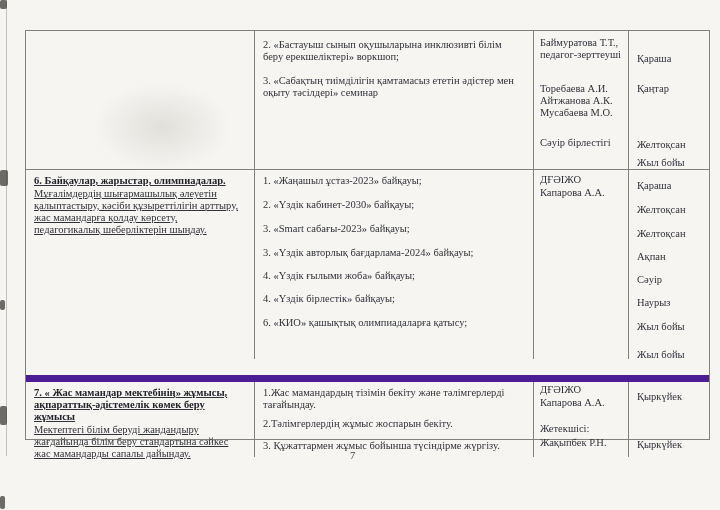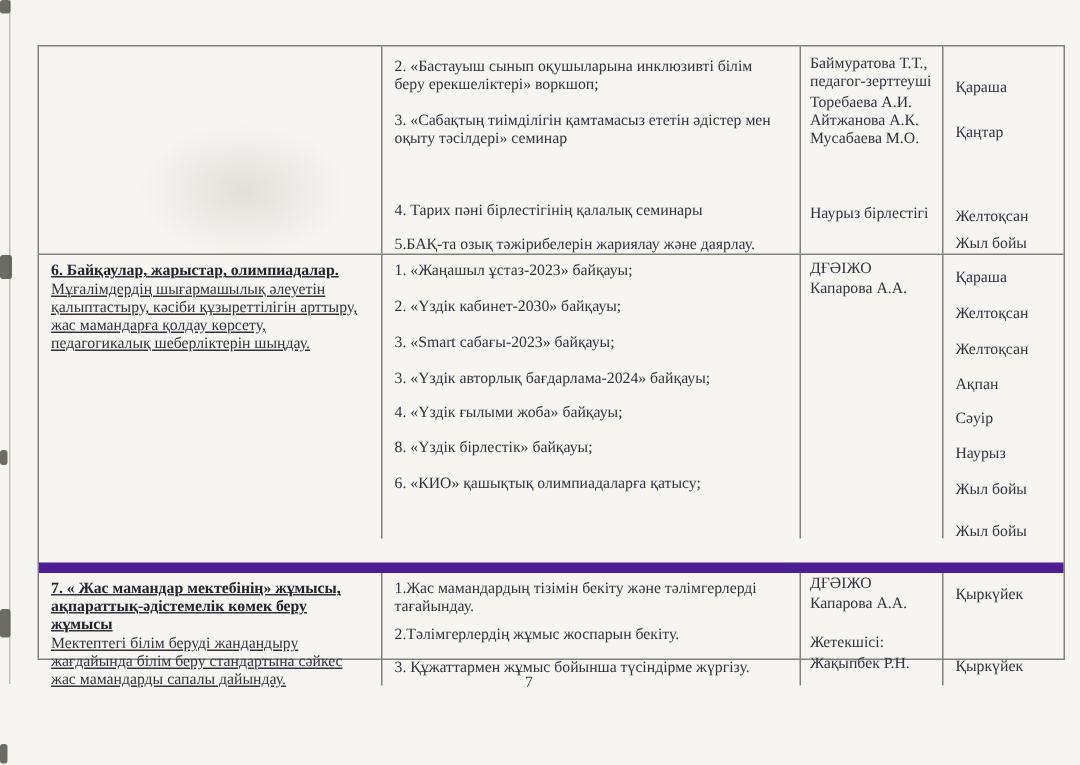--- a/index.html
+++ b/index.html
@@ -64,48 +64,46 @@
   <div class="edge-mark m4"></div>
   <div class="edge-mark m5"></div>
 
   <div class="table">
 
     <div class="row row-a">
       <div class="cell c1"></div>
       <div class="cell c2">
         <p class="t abs" style="top:8px">2. «Бастауыш сынып оқушыларына  инклюзивті білім беру ерекшеліктері» воркшоп;</p>
         <p class="t abs" style="top:44px">3. «Сабақтың тиімділігін қамтамасыз ететін әдістер мен оқыту тәсілдері»  семинар</p>
-        <p class="t abs" style="top:104px">4. Тарих пәні бірлестігінің қалалық семинары</p>
-        <p class="t abs" style="top:127px">5.БАҚ-та озық тәжірибелерін жариялау және даярлау.</p>
       </div>
       <div class="cell c3">
         <p class="t abs" style="top:6px">Баймуратова Т.Т., педагог-зерттеуші</p>
-        <p class="t abs" style="top:32px">Торебаева А.И. Айтжанова А.К. Мусабаева М.О.</p>
-        <p class="t abs" style="top:106px">Наурыз бірлестігі</p>
+        <p class="t abs" style="top:52px">Торебаева А.И. Айтжанова А.К. Мусабаева М.О.</p>
+        <p class="t abs" style="top:106px">Сәуір бірлестігі</p>
       </div>
       <div class="cell c4">
         <p class="t abs" style="top:22px">Қараша</p>
         <p class="t abs" style="top:52px">Қаңтар</p>
         <p class="t abs" style="top:108px">Желтоқсан</p>
         <p class="t abs" style="top:126px">Жыл бойы</p>
       </div>
     </div>
 
     <div class="row row-b">
       <div class="cell c1">
         <p class="t bold">6. Байқаулар, жарыстар, олимпиадалар.</p>
         <p class="t desc">Мұғалімдердің шығармашылық әлеуетін қалыптастыру, кәсіби құзыреттілігін арттыру, жас мамандарға қолдау көрсету, педагогикалық шеберліктерін шыңдау.</p>
       </div>
       <div class="cell c2">
         <p class="t abs" style="top:5px">1. «Жаңашыл ұстаз-2023» байқауы;</p>
         <p class="t abs" style="top:29px">2. «Үздік кабинет-2030» байқауы;</p>
         <p class="t abs" style="top:53px">3.  «Smart сабағы-2023» байқауы;</p>
         <p class="t abs" style="top:77px">3. «Үздік авторлық бағдарлама-2024» байқауы;</p>
         <p class="t abs" style="top:100px">4. «Үздік ғылыми жоба» байқауы;</p>
-        <p class="t abs" style="top:123px">8. «Үздік бірлестік» байқауы;</p>
+        <p class="t abs" style="top:123px">4. «Үздік бірлестік» байқауы;</p>
         <p class="t abs" style="top:147px">6. «КИО» қашықтық олимпиадаларға қатысу;</p>
       </div>
       <div class="cell c3">
         <p class="t abs" style="top:4px">ДҒӘІЖО</p>
         <p class="t abs" style="top:17px">Капарова А.А.</p>
       </div>
       <div class="cell c4">
         <p class="t abs" style="top:10px">Қараша</p>
         <p class="t abs" style="top:34px">Желтоқсан</p>
         <p class="t abs" style="top:58px">Желтоқсан</p>

